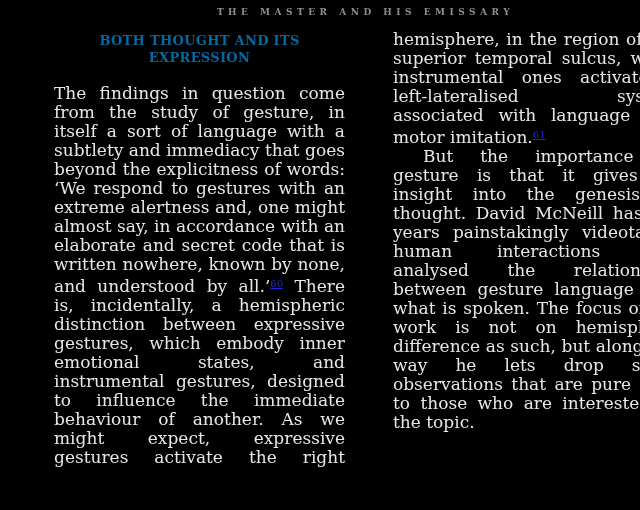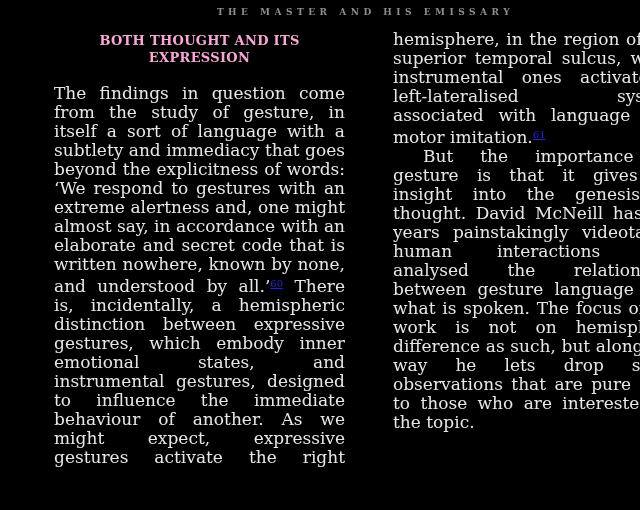--- a/index.html
+++ b/index.html
@@ -30,21 +30,21 @@
   .columns {
     display: flex;
     margin-top: 13px;
   }
   .col-left { width: 291px; flex: none; }
   .col-gap  { width: 48px; flex: none; }
   .col-right { flex: 1; min-width: 0; }
 
   .section-heading {
     text-align: center;
-    color: #f9a8d4;
+    color: #0369a1;
     font-size: 13px;
     font-weight: bold;
     line-height: 17px;
     letter-spacing: 0.3px;
     margin: 2px 0 18px 0;
   }
   .heading-line { display: block; }
 
   p.body-text {
     font-size: 17px;

